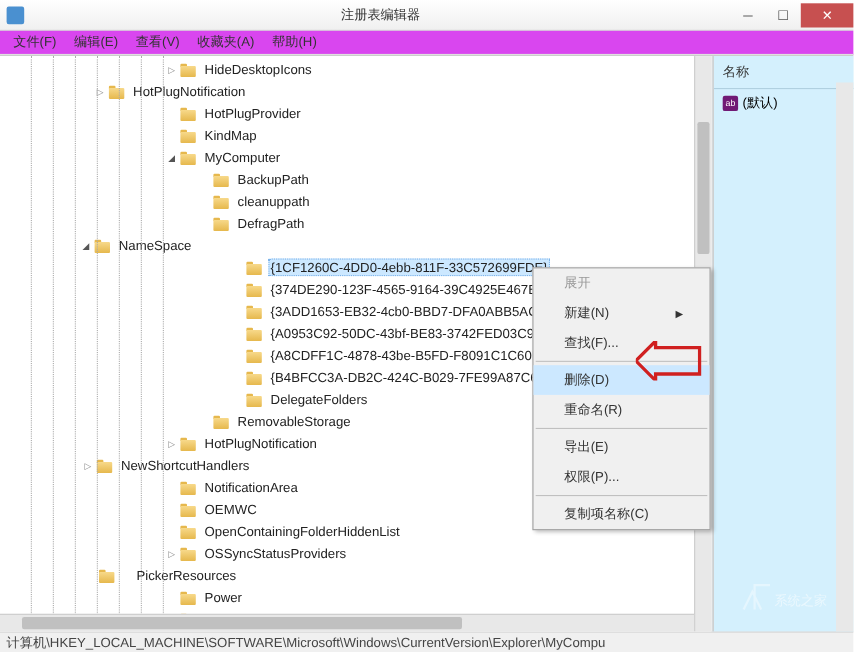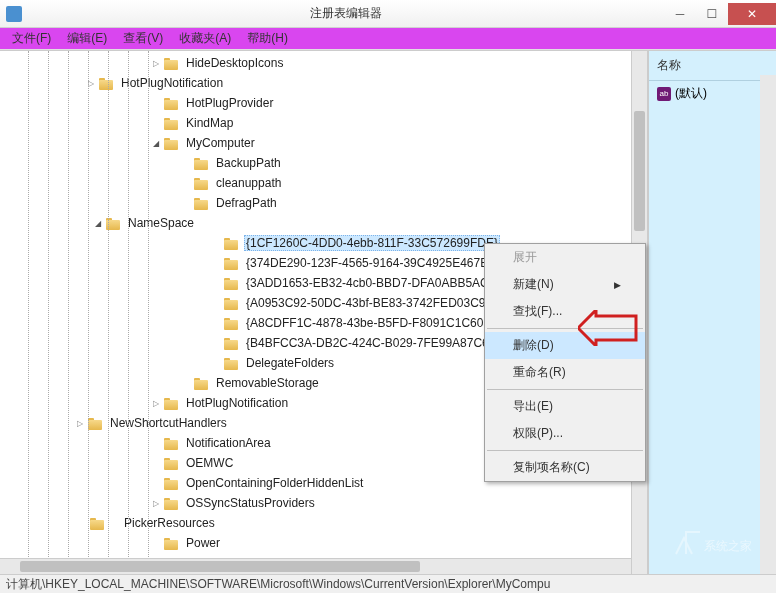--- a/index.html
+++ b/index.html
@@ -118,21 +118,21 @@
         <div class="tree-row" style="padding-left: 180px;">
           <span class="expander none"></span>
           <span class="folder-icon"></span>
           <span class="tree-label">cleanuppath</span>
         </div>
         <div class="tree-row" style="padding-left: 180px;">
           <span class="expander none"></span>
           <span class="folder-icon"></span>
           <span class="tree-label">DefragPath</span>
         </div>
-        <div class="tree-row" style="padding-left: 92px;">
+        <div class="tree-row" style="padding-left: 72px;">
           <span class="expander open"></span>
           <span class="folder-icon"></span>
           <span class="tree-label">NameSpace</span>
         </div>
         <div class="tree-row selected" style="padding-left: 210px;">
           <span class="expander none"></span>
           <span class="folder-icon"></span>
           <span class="tree-label">{1CF1260C-4DD0-4ebb-811F-33C572699FDE}</span>
         </div>
         <div class="tree-row" style="padding-left: 210px;">

